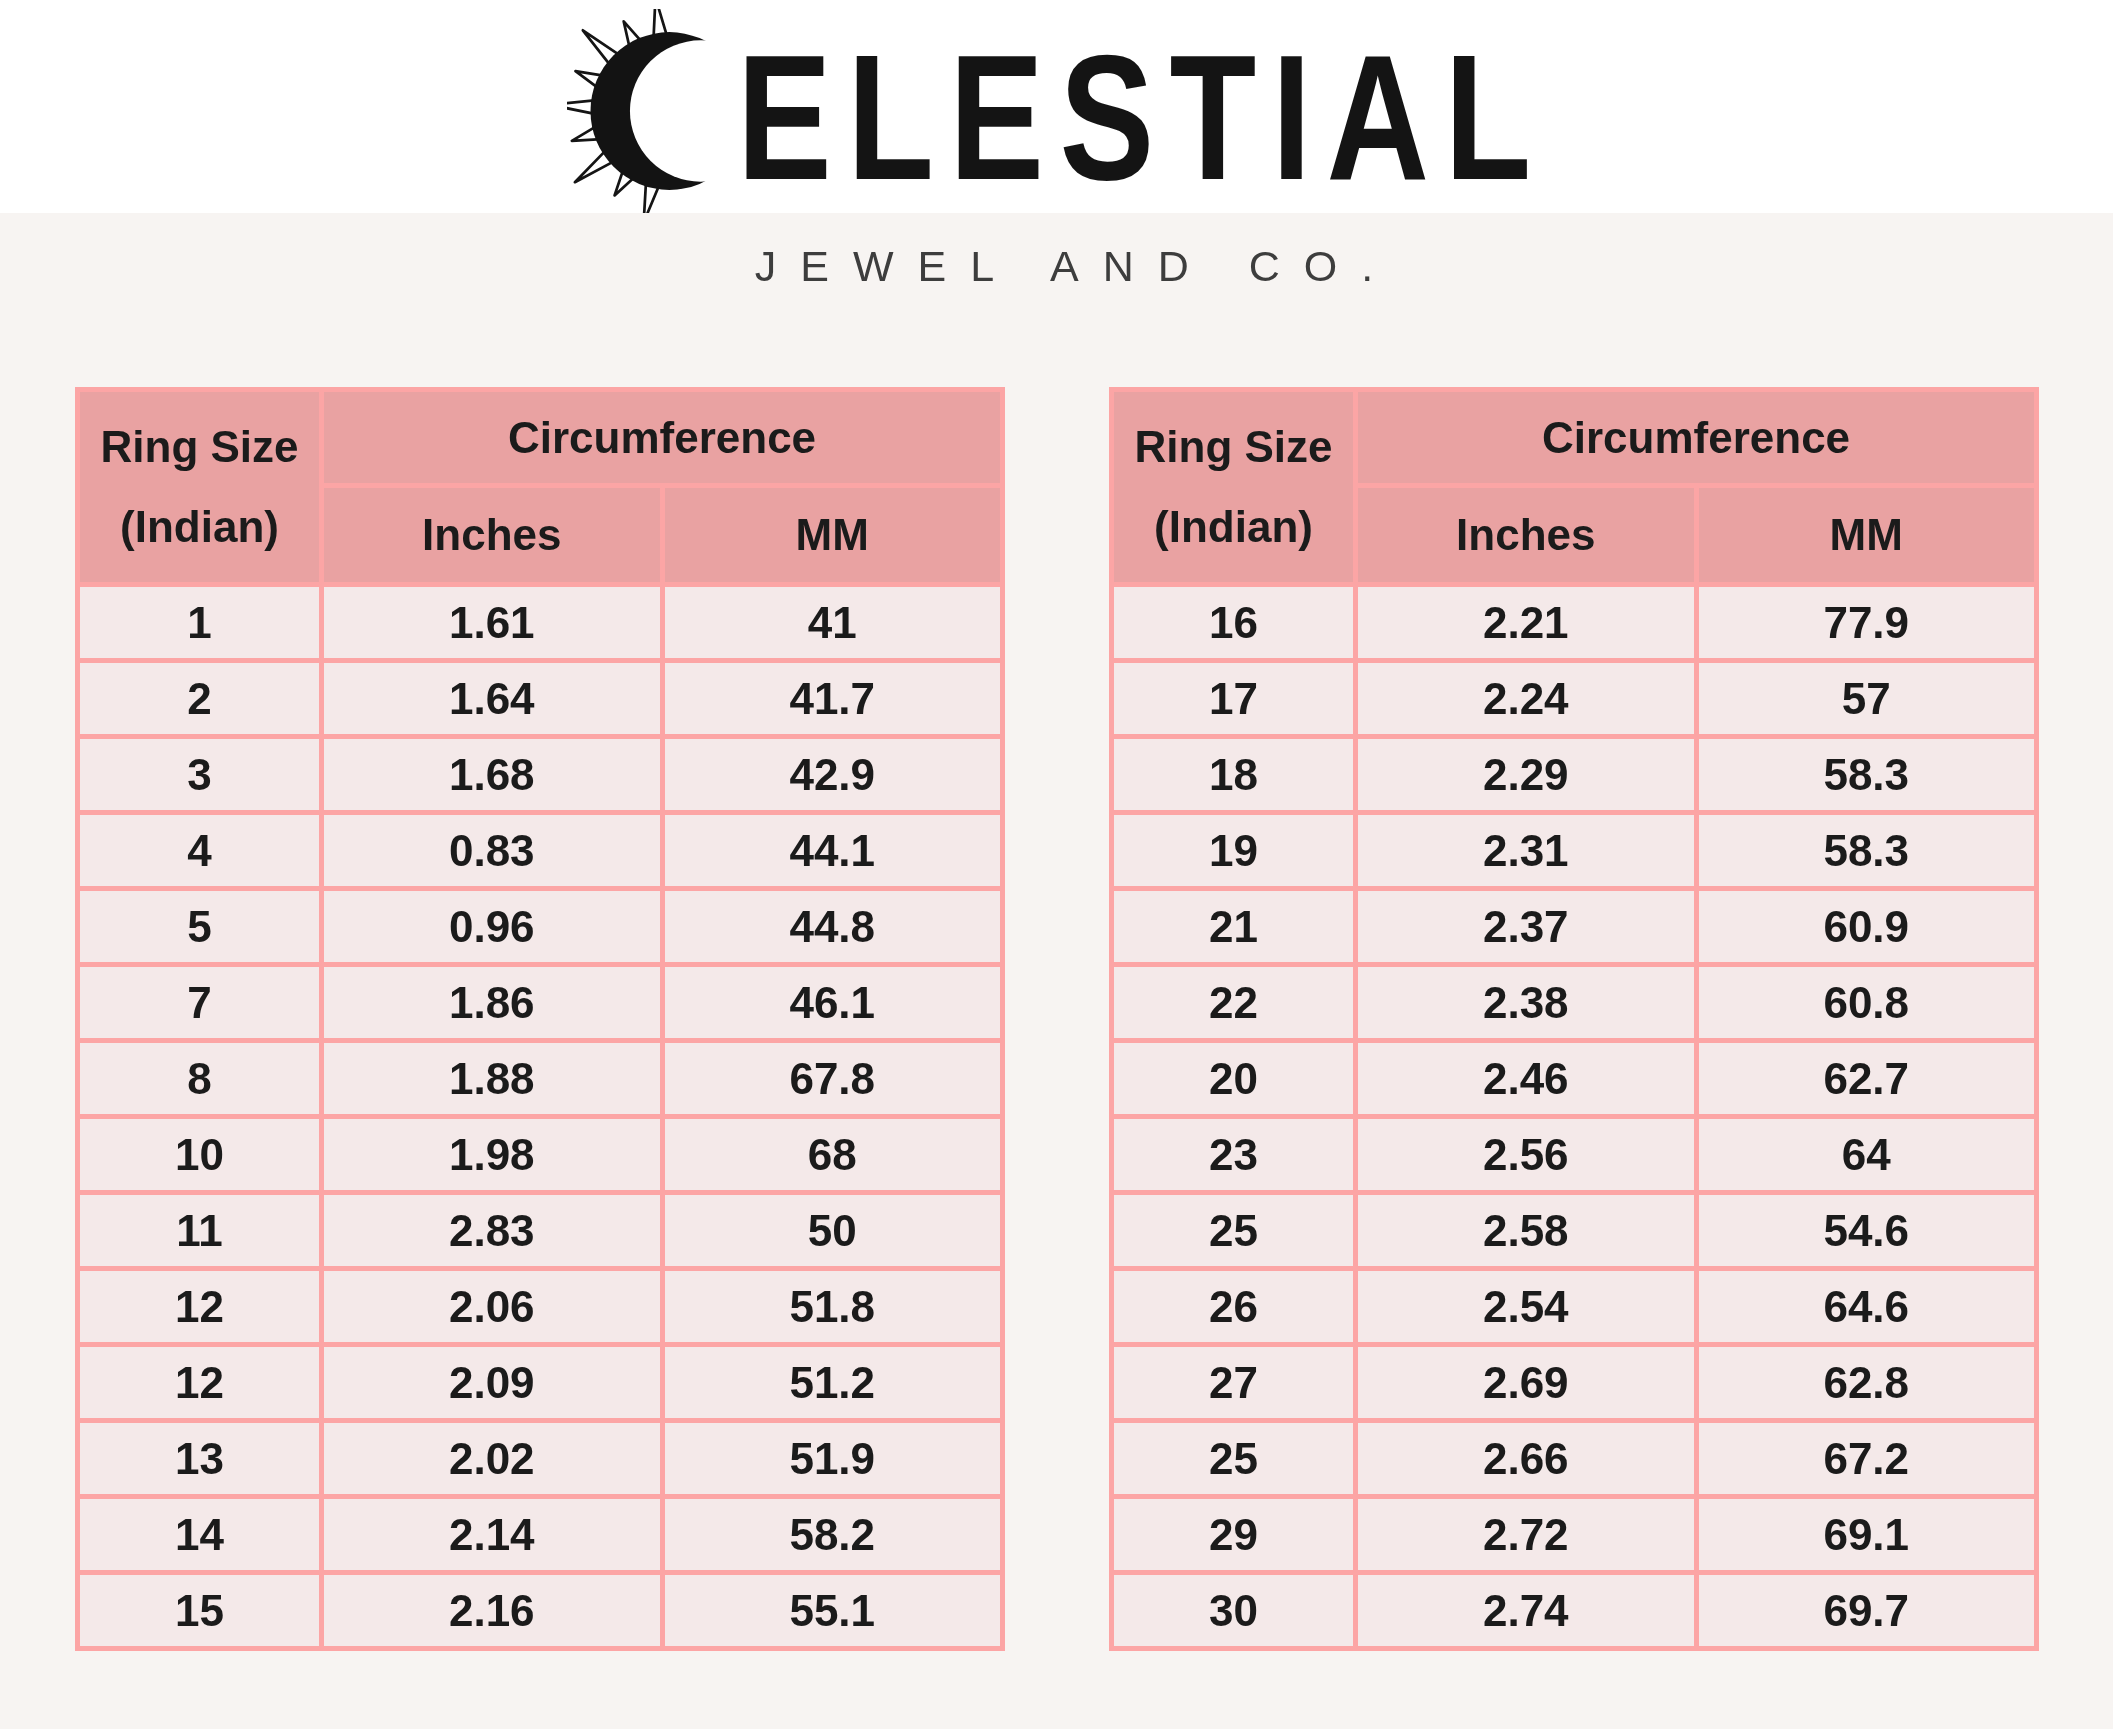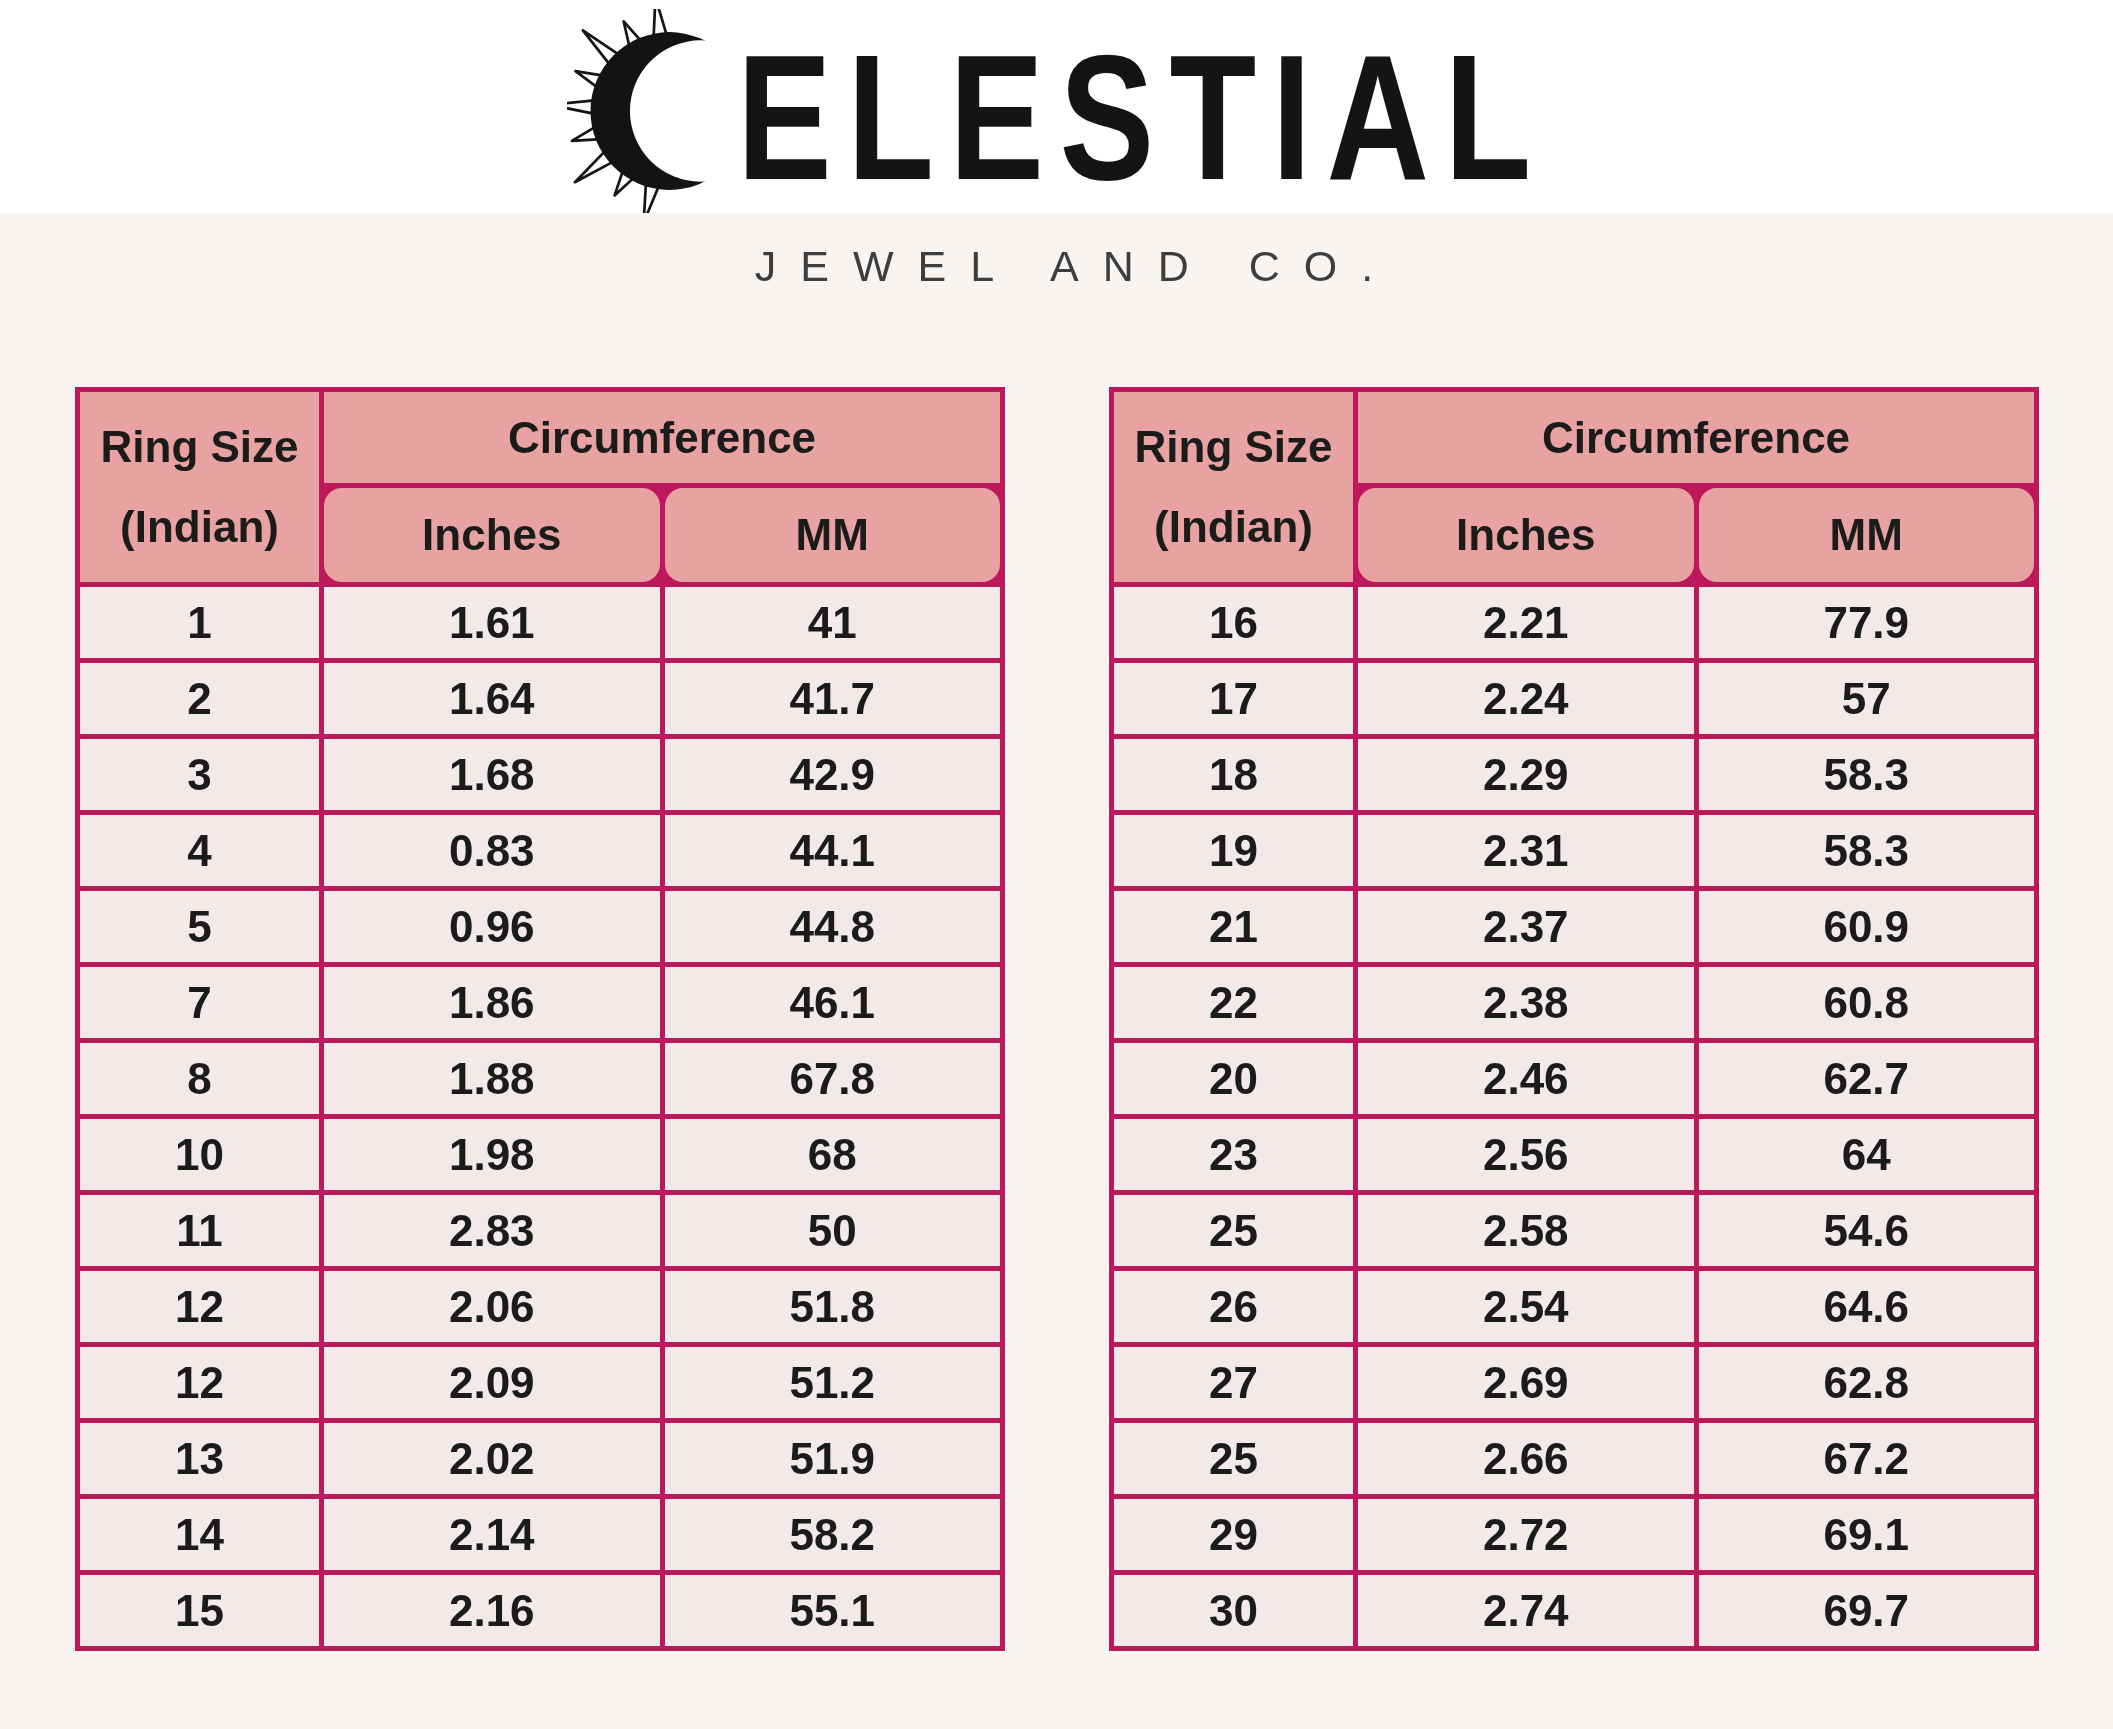--- a/index.html
+++ b/index.html
@@ -34,33 +34,33 @@
     color:#3d3d3d;
   }
   
   .tables {
     position:absolute; top:387px; left:75px; width:1964px;
     display:flex; gap:104px; z-index:2;
   }
   table.size-table {
     width:930px; table-layout:fixed;
     border-collapse:separate; border-spacing:5.8px;
-    background:#be185d;
+    background:#fca5a5;
   }
   table.size-table col.c-size { width:238px; }
   table.size-table col.c-in   { width:334px; }
   table.size-table col.c-mm   { width:334px; }
   table.size-table th, table.size-table td {
     text-align:center; vertical-align:middle;
     font-size:44px; font-weight:700; color:#1b1b1b;
     padding:0;
   }
   table.size-table thead th { background:#e9a2a2; }
   th.th-circ { height:91px; }
-  th.th-sub  { height:94px;border-radius:18px; }
+  th.th-sub  { height:94px; }
   th.th-ringsize { height:175px; }
   th.th-ringsize .rs-wrap {
     display:flex; flex-direction:column; justify-content:space-evenly;
     height:100%;
   }
   table.size-table tbody td { background:#f4e9e9; height:71px; }
 </style>
 </head>
 <body>
 

